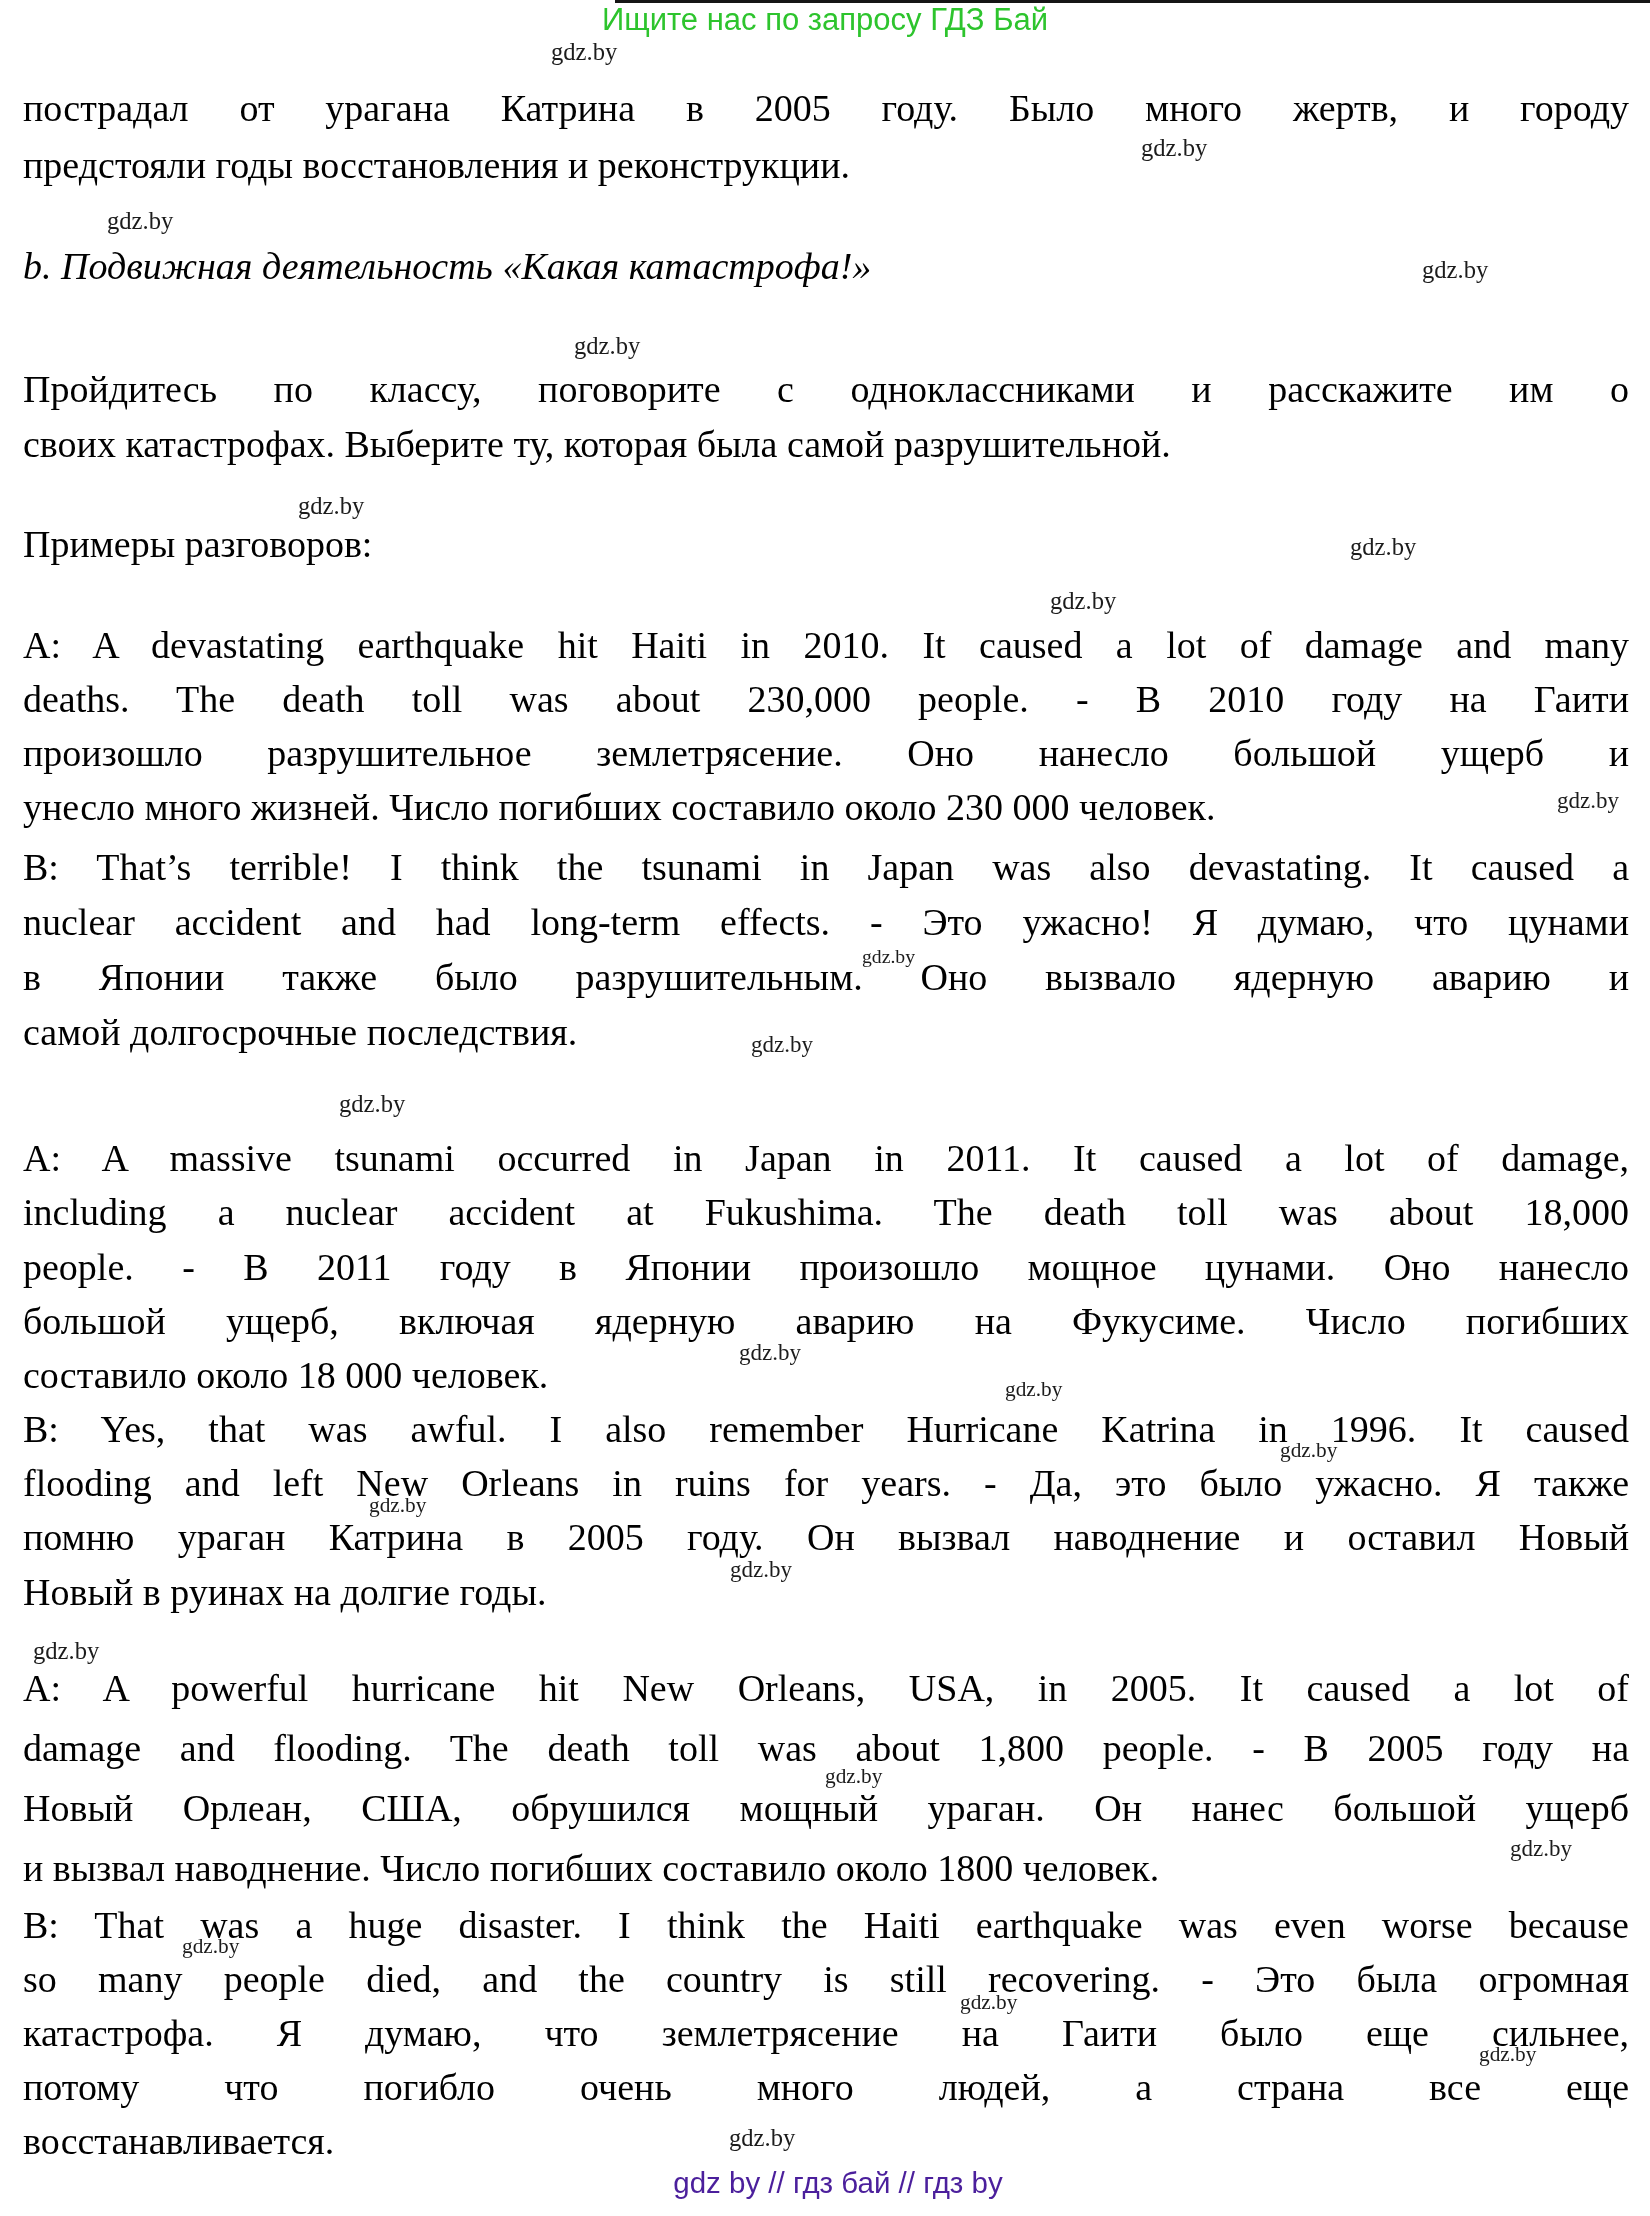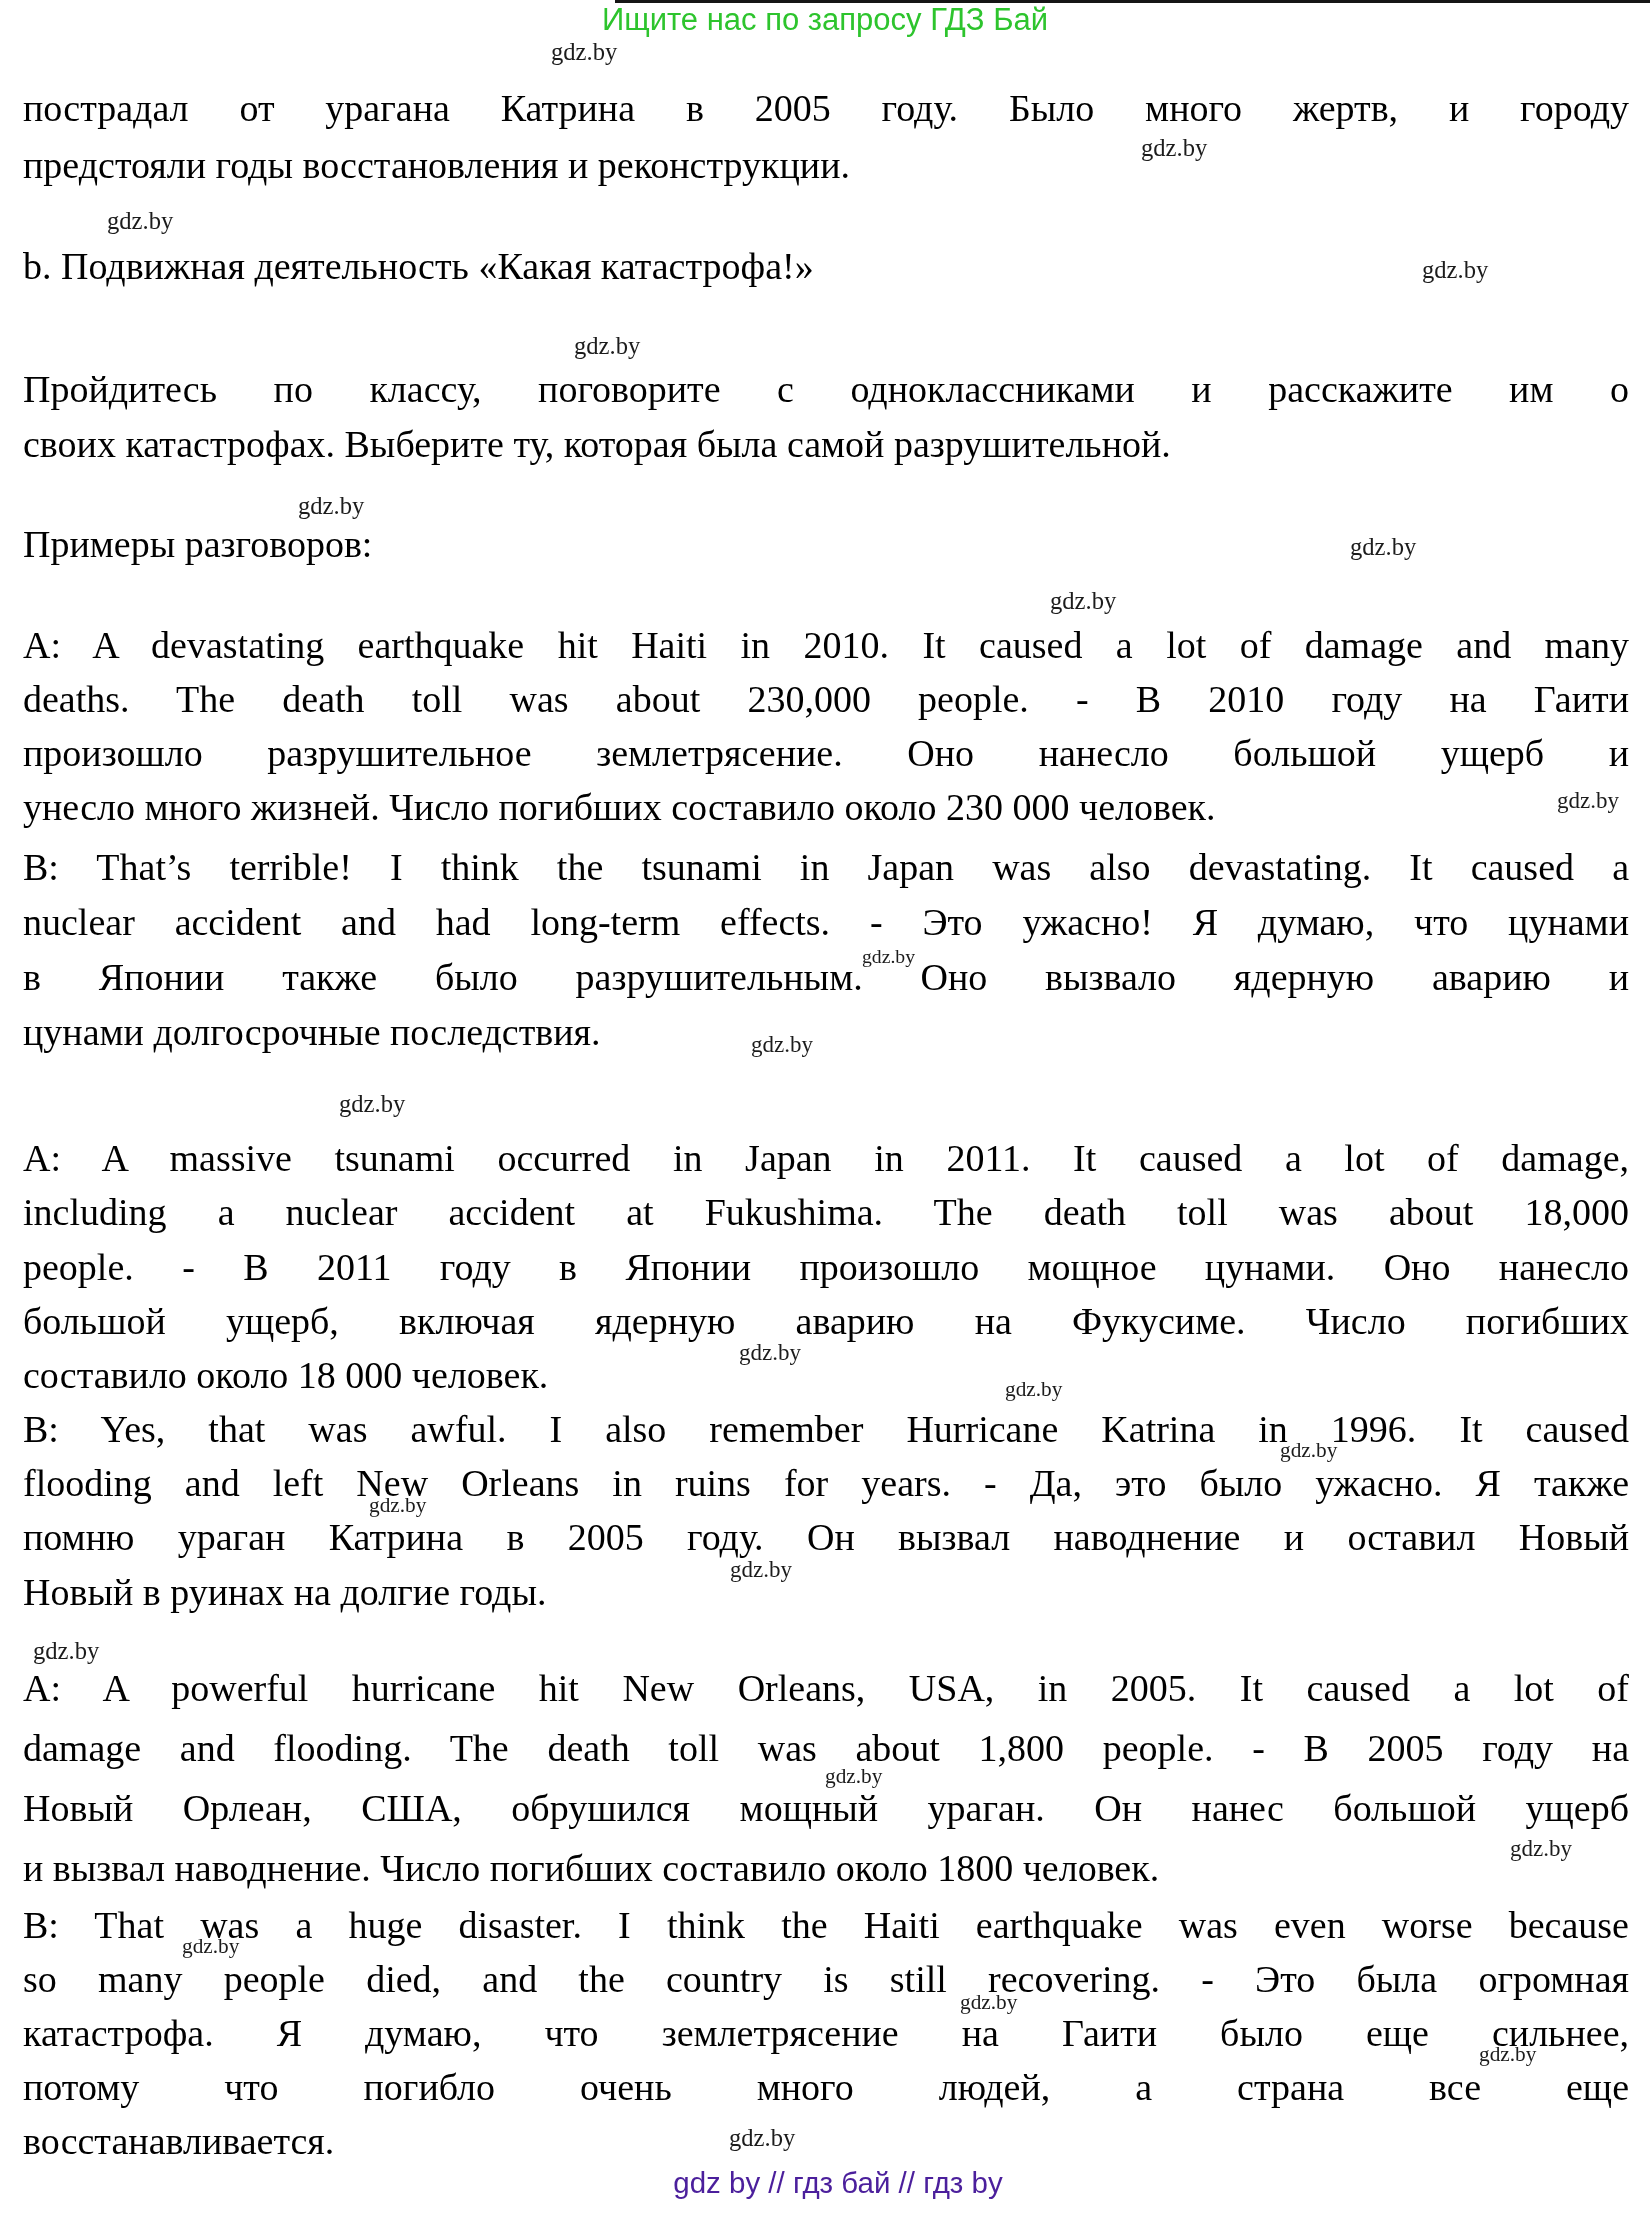--- a/index.html
+++ b/index.html
@@ -44,32 +44,32 @@
       <span class="wm" style="left: 825px; top: 1764px; font-size: 21.3px;">gdz.by</span>
       <span class="wm" style="left: 1510px; top: 1836px; font-size: 23px;">gdz.by</span>
       <span class="wm" style="left: 182px; top: 1934px; font-size: 21.3px;">gdz.by</span>
       <span class="wm" style="left: 960px; top: 1990px; font-size: 21.3px;">gdz.by</span>
       <span class="wm" style="left: 1479px; top: 2042px; font-size: 21.3px;">gdz.by</span>
       <span class="wm" style="left: 729px; top: 2124px; font-size: 24.6px;">gdz.by</span>
     </div>
   <div id="content">
       <div class="tl just" style="top: 87px;">пострадал от урагана Катрина в 2005 году. Было много жертв, и городу</div>
       <div class="tl" style="top: 144px;">предстояли годы восстановления и реконструкции.</div>
-      <div class="tl" style="top: 245px;">b. Подвижная деятельность «Какая катастрофа!»</div>
+      <div class="tl" style="top: 245px; font-style: italic;">b. Подвижная деятельность «Какая катастрофа!»</div>
       <div class="tl just" style="top: 368px;">Пройдитесь по классу, поговорите с одноклассниками и расскажите им о</div>
       <div class="tl" style="top: 423px;">своих катастрофах. Выберите ту, которая была самой разрушительной.</div>
       <div class="tl" style="top: 523px;">Примеры разговоров:</div>
       <div class="tl just" style="top: 624px;">A: A devastating earthquake hit Haiti in 2010. It caused a lot of damage and many</div>
       <div class="tl just" style="top: 678px;">deaths. The death toll was about 230,000 people. - В 2010 году на Гаити</div>
       <div class="tl just" style="top: 732px;">произошло разрушительное землетрясение. Оно нанесло большой ущерб и</div>
       <div class="tl" style="top: 786px;">унесло много жизней. Число погибших составило около 230 000 человек.</div>
       <div class="tl just" style="top: 846px;">B: That’s terrible! I think the tsunami in Japan was also devastating. It caused a</div>
       <div class="tl just" style="top: 901px;">nuclear accident and had long-term effects. - Это ужасно! Я думаю, что цунами</div>
       <div class="tl just" style="top: 956px;">в Японии также было разрушительным. Оно вызвало ядерную аварию и</div>
-      <div class="tl" style="top: 1011px;">цунами долгосрочные последствия.</div>
+      <div class="tl" style="top: 1011px;">самой долгосрочные последствия.</div>
       <div class="tl just" style="top: 1137px;">A: A massive tsunami occurred in Japan in 2011. It caused a lot of damage,</div>
       <div class="tl just" style="top: 1191px;">including a nuclear accident at Fukushima. The death toll was about 18,000</div>
       <div class="tl just" style="top: 1246px;">people. - В 2011 году в Японии произошло мощное цунами. Оно нанесло</div>
       <div class="tl just" style="top: 1300px;">большой ущерб, включая ядерную аварию на Фукусиме. Число погибших</div>
       <div class="tl" style="top: 1354px;">составило около 18 000 человек.</div>
       <div class="tl just" style="top: 1408px;">B: Yes, that was awful. I also remember Hurricane Katrina in 1996. It caused</div>
       <div class="tl just" style="top: 1462px;">flooding and left New Orleans in ruins for years. - Да, это было ужасно. Я также</div>
       <div class="tl just" style="top: 1516px;">помню ураган Катрина в 2005 году. Он вызвал наводнение и оставил Новый</div>
       <div class="tl" style="top: 1571px;">Новый в руинах на долгие годы.</div>
       <div class="tl just" style="top: 1667px;">A: A powerful hurricane hit New Orleans, USA, in 2005. It caused a lot of</div>

